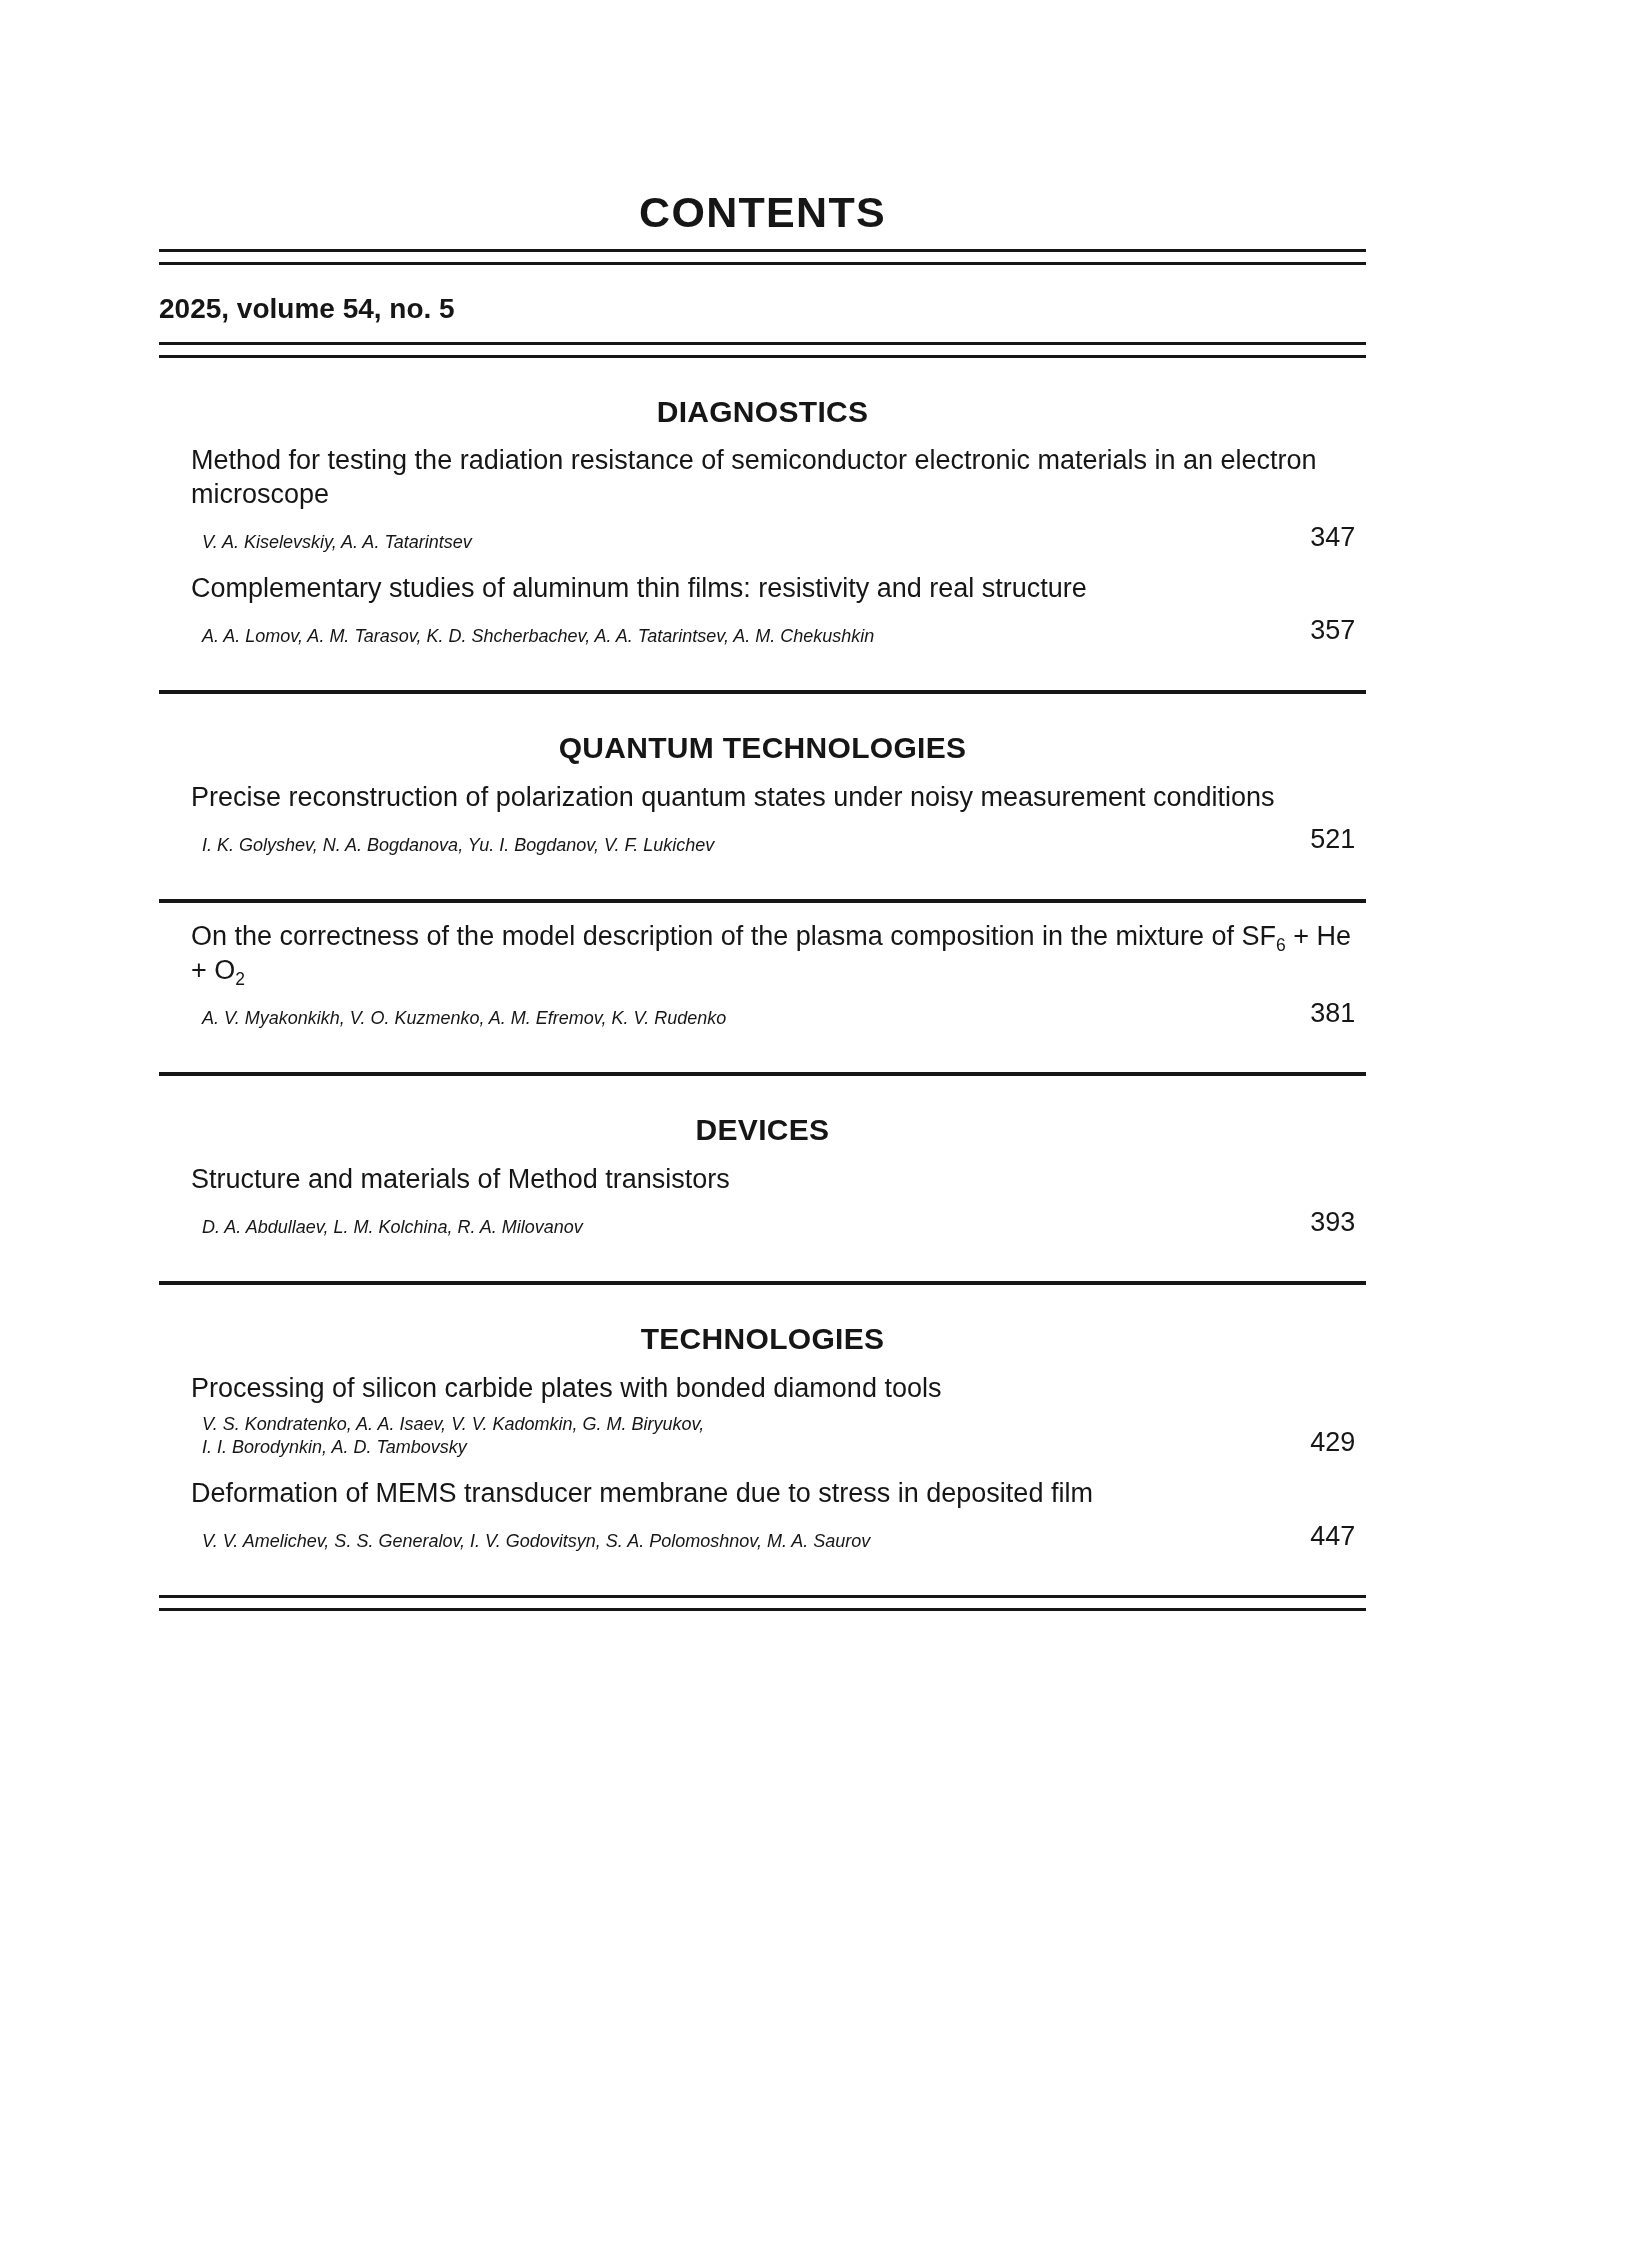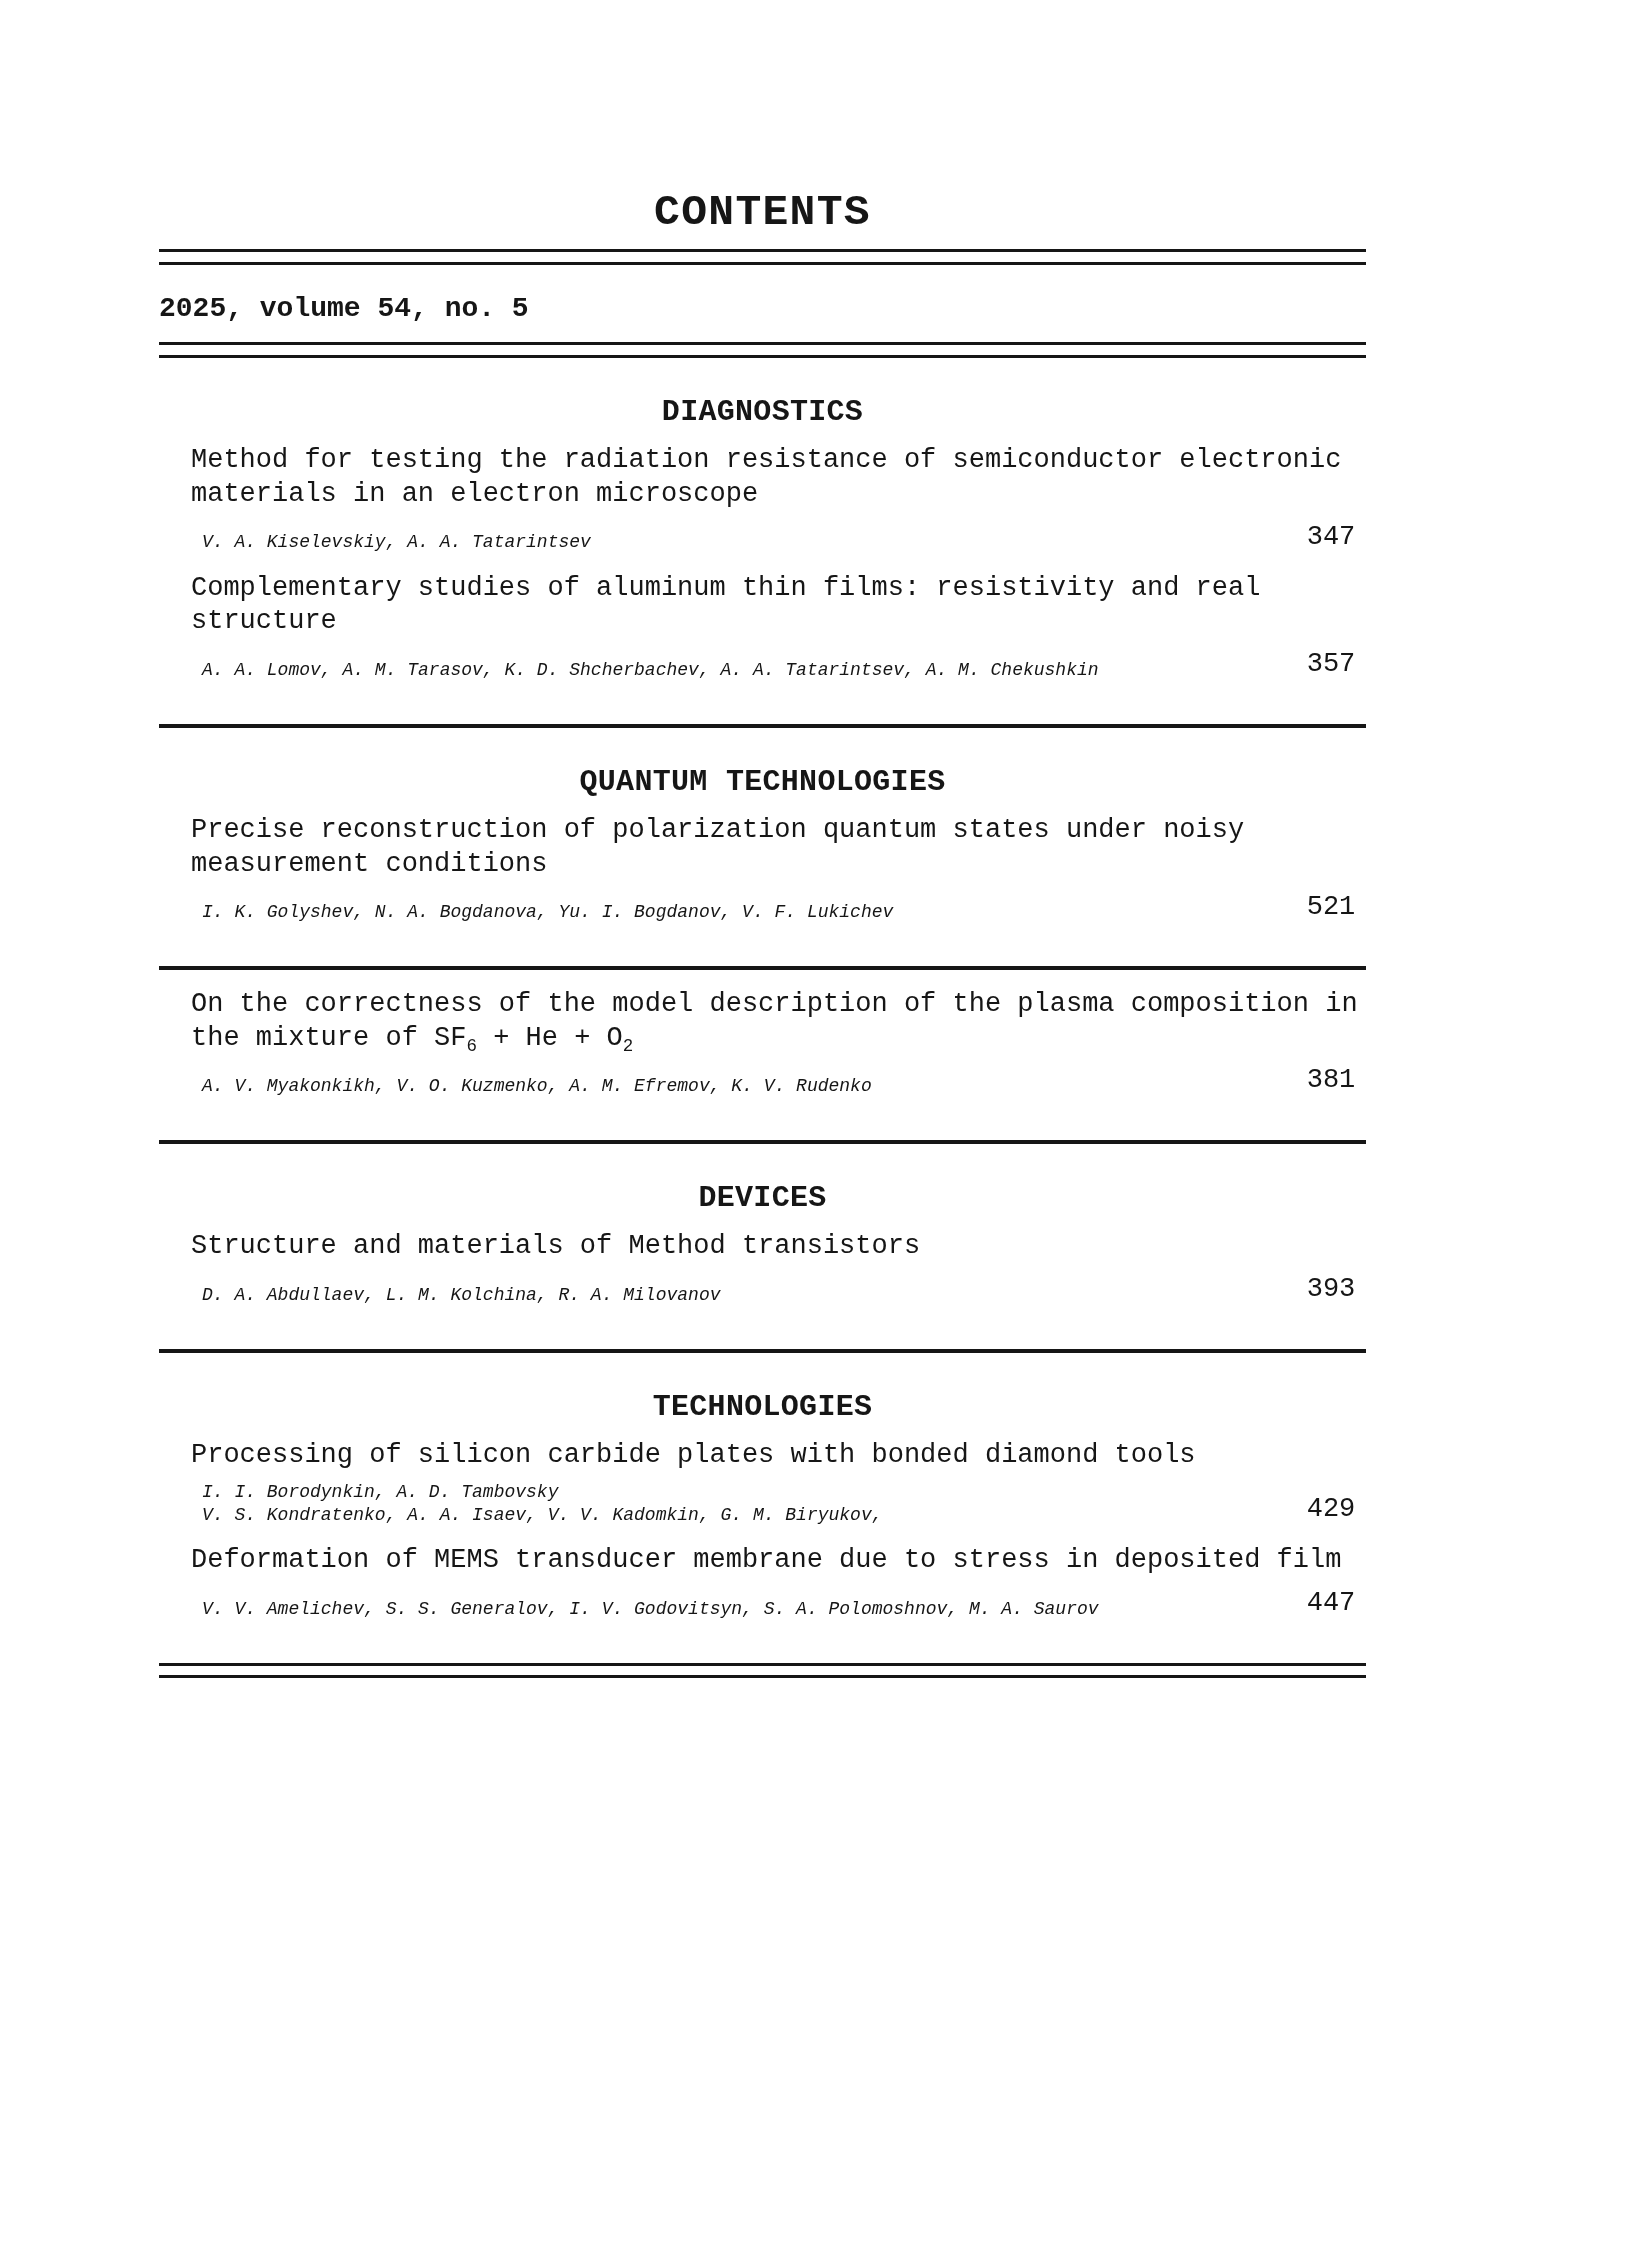--- a/index.html
+++ b/index.html
@@ -7,21 +7,21 @@
     padding: 0;
     background: #ffffff;
   }
   .page {
     position: relative;
     width: 1523px;
     height: 2261px;
     box-sizing: border-box;
     background: #ffffff;
     color: #161616;
-    font-family: Liberation Mono, monospace;
+    font-family: Liberation Sans, sans-serif;
     padding: 191px 157px 0 159px;
     overflow: hidden;
   }
   .page-title {
     margin: 0 0 15px 0;
     text-align: center;
     font-size: 43px;
     line-height: 1;
     font-weight: bold;
     letter-spacing: 1.3px;
@@ -169,22 +169,22 @@
 
   <div class="rule-single"></div>
 
   <section>
     <h2 class="section-heading">TECHNOLOGIES</h2>
 
     <div>
       <div class="item-title">Processing of silicon carbide plates with bonded diamond tools</div>
       <div class="item-row">
         <div class="item-authors">
+          <div>V. S. Kondratenko, A. A. Isaev, V. V. Kadomkin, G. M. Biryukov,</div>
           <div>I. I. Borodynkin, A. D. Tambovsky</div>
-          <div>V. S. Kondratenko, A. A. Isaev, V. V. Kadomkin, G. M. Biryukov,</div>
         </div>
         <div class="item-page">429</div>
       </div>
     </div>
 
 
     <div>
       <div class="item-title">Deformation of MEMS transducer membrane due to stress in deposited film</div>
       <div class="item-row">
         <div class="item-authors">

